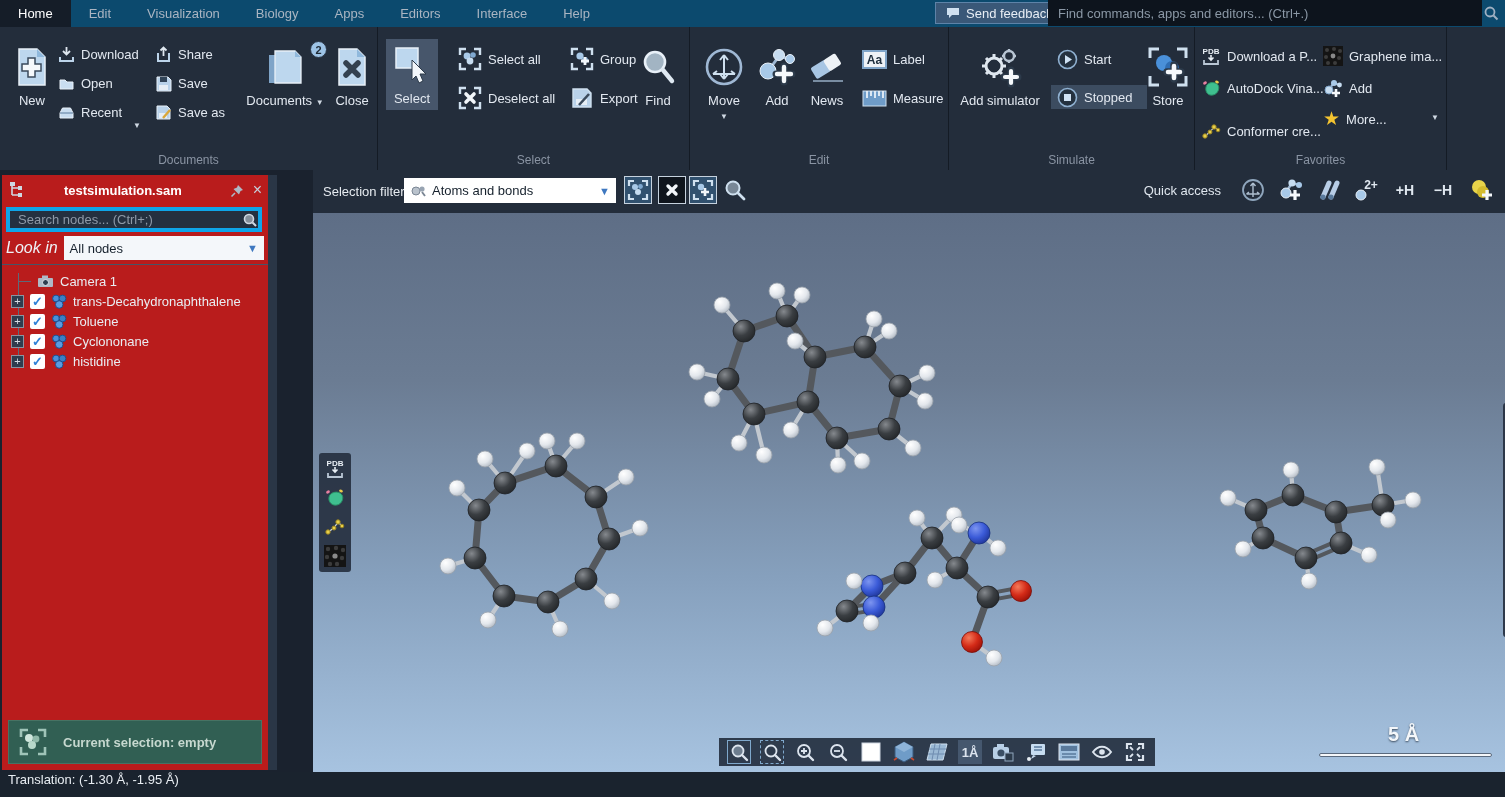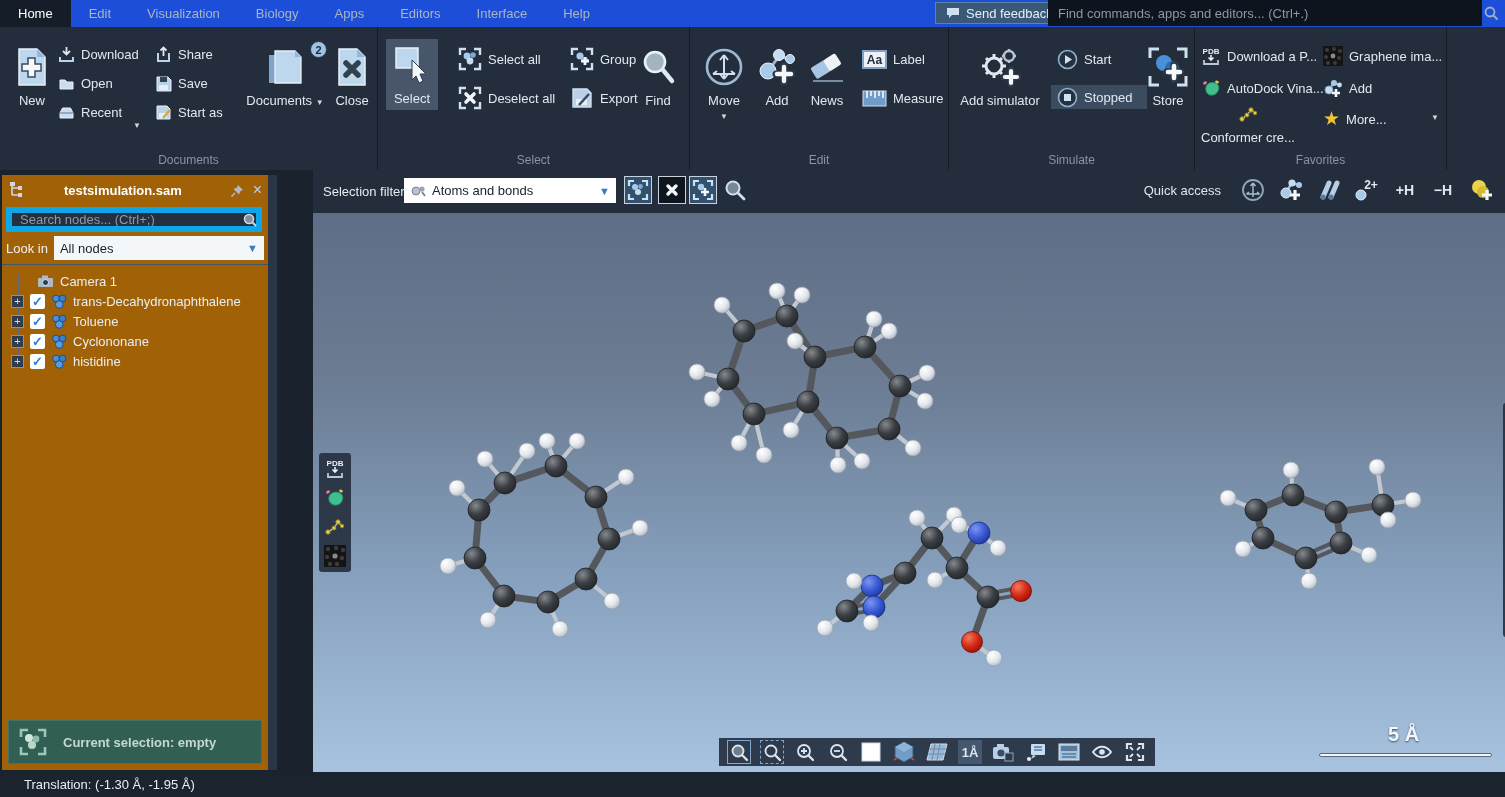--- a/index.html
+++ b/index.html
@@ -1,20 +1,20 @@
 <!DOCTYPE html>
 <html><head>
 <meta charset="utf-8">
 <style>
 * { box-sizing: border-box; }
 body { margin:0; background:#0d131b; font-family:"Liberation Sans", sans-serif; }
 .app { position:relative; width:1505px; height:797px; background:#1a222e; overflow:hidden; }
 
 
-.menubar { position:absolute; top:0; left:0; width:100%; height:27px; background:#1d4ed8; display:flex; align-items:stretch; }
+.menubar { position:absolute; top:0; left:0; width:100%; height:27px; background:#0c4a6e; display:flex; align-items:stretch; }
 .mitem { padding:0 18px; display:flex; align-items:center; font-size:13px; color:#aab5c2; cursor:default; }
 .mitem.active { background:#151d28; color:#ffffff; }
 .feedback { position:absolute; left:935px; top:2px; height:22px; display:flex; align-items:center; gap:6px; padding:0 10px; background:#3a5878; border:1px solid #5e83a8; color:#e8eef5; font-size:13px; }
 .cmdsearch { position:absolute; left:1048px; top:0; width:434px; height:26px; background:#0d141d; border:0; color:#97a3b2; font-size:13px; padding:0 10px; outline:none; }
 .cmdsearch::placeholder { color:#8b98a6; }
 .msearch-ic { position:absolute; right:6px; top:5px; }
 
 
 .ribbon { position:absolute; top:27px; left:0; width:100%; height:143px; background:#232d3b; }
 .rgroup { position:absolute; top:0; height:143px; border-right:1px solid #141b25; }
@@ -22,30 +22,30 @@
 .bb { position:absolute; display:flex; flex-direction:column; align-items:center; gap:4px; color:#e2e8f0; font-size:13px; text-align:center; }
 .bb .bicon { height:44px; display:flex; align-items:center; justify-content:center; }
 .bb.active { background:#47566b; padding:4px 8px; margin:-4px -8px; }
 .sb { position:absolute; display:flex; align-items:center; gap:6px; color:#e2e8f0; font-size:13px; height:24px; }
 .rowactive { background:#3c4c60; padding:2px 10px 2px 6px; margin-left:-6px; }
 .badge { position:absolute; width:17px; height:17px; border-radius:50%; background:#9dc3e6; color:#1d2935; font-size:11px; font-weight:bold; display:flex; align-items:center; justify-content:center; border:1px solid #2a3545; }
 .caret { color:#cfd8e2; font-size:8px; }
 .caret-blue { color:#3f78c0; font-size:11px; }
 
 
-.panel { position:absolute; left:2px; top:175px; width:266px; height:595px; background:#a16207; }
+.panel { position:absolute; left:2px; top:175px; width:266px; height:595px; background:#b91c1c; }
 .splitter { position:absolute; left:268px; top:175px; width:9px; height:595px; background:#2a3646; }
 .phead { display:flex; align-items:center; height:30px; padding:0 6px; gap:8px; }
 .ptitle { color:#ffffff; font-weight:bold; font-size:13px; flex:1; padding-left:30px; }
-.nodesearch { display:block; width:256px; margin:2px 4px; height:25px; background:#24303f; border:6px solid #0ea5e9; color:#cfd6de; font-size:13px; padding:0 26px 0 8px; outline:none; }
+.nodesearch { display:block; width:256px; margin:2px 4px; height:25px; background:#24303f; border:4px solid #0ea5e9; color:#cfd6de; font-size:13px; padding:0 26px 0 8px; outline:none; }
 .nodesearch::placeholder { color:#8e99a7; }
 .searchwrap { position:relative; }
 .searchwrap .sic { position:absolute; right:10px; top:5px; }
 .lookin { display:flex; align-items:center; margin:4px 4px; gap:6px; }
-.lookin .ll { color:#eef2f6; font-size:13px; }
+.lookin .ll { color:#eef2f6; font-size:16px;font-style:italic; }
 .combo-w { flex:1; height:24px; background:#f4f7fa; display:flex; align-items:center; padding:0 6px; font-size:13px; color:#15202c; }
 .combo-w .cv { flex:1; }
 .tsep { height:1px; background:#455568; margin:4px 0 2px; }
 .tree { position:relative; padding-top:4px; }
 .trow { position:relative; display:flex; align-items:center; height:20px; color:#e9edf2; font-size:13px; gap:6px; }
 .plusbox { width:13px; height:13px; margin-left:9px; border:1px solid #8a94a2; background:#2e3c4e; color:#d6dde5; font-size:11px; line-height:11px; text-align:center; z-index:2; }
 .cbx { width:15px; height:15px; background:#ffffff; border-radius:2px; color:#2f81d8; font-size:13px; font-weight:bold; line-height:15px; text-align:center; }
 .selbar { position:absolute; left:6px; bottom:6px; width:254px; height:44px; background:#315f53; border:1px solid #477263; display:flex; align-items:center; gap:16px; padding:0 10px; }
 .selbar .st { color:#c6d8cf; font-weight:bold; font-size:13px; }
 
@@ -65,21 +65,21 @@
 .ltools { position:absolute; left:6px; top:240px; width:32px; background:rgba(38,48,64,.92); border-radius:3px; padding:4px 0; display:flex; flex-direction:column; align-items:center; gap:5px; }
 .rtools { position:absolute; right:4px; top:190px; width:34px; background:rgba(38,48,64,.92); border-radius:3px; padding:6px 0; display:flex; flex-direction:column; align-items:center; gap:9px; }
 .btools { position:absolute; left:406px; top:525px; height:28px; background:rgba(40,52,68,.95); display:flex; align-items:center; gap:9px; padding:0 8px; }
 .ti { width:24px; height:24px; display:flex; align-items:center; justify-content:center; color:#dce4ee; font-size:13px; font-weight:bold; }
 .ti.boxed { border:1px solid #7fa8cc; }
 .ti.cell { background:#45576e; }
 .scale-label { position:absolute; left:1075px; top:510px; color:#f4f7fa; font-weight:bold; font-size:20px; text-shadow:0 1px 2px #3a4a5c; }
 .scale-line { position:absolute; left:1006px; top:540px; width:173px; height:4px; background:#f4f7fa; border:1px solid #5a6a7e; border-radius:2px; }
 
 
-.statusbar { position:absolute; left:0; top:772px; width:100%; height:25px; background:#1a232e; color:#e8edf2; font-size:13px; display:flex; align-items:center; padding:0 24px; }
+.statusbar { position:absolute; left:0; top:772px; width:100%; height:25px; background:#1a232e; color:#e8edf2; font-size:13px; display:flex; align-items:flex-start; padding:0 8px; }
 
 .ic { display:inline-flex; align-items:center; justify-content:center; }
 .star { color:#f4c430; font-size:19px; line-height:18px; }
 .xglyph { color:#c6d0dc; font-size:16px; line-height:14px; }
 </style>
 </head>
 <body>
 
 <div class="app">
 
@@ -169,21 +169,21 @@
         <span>Save</span>
       </div>
       <div class="sb" style="left:155px;top:73px;">
         <span class="ic">
             <svg width="17" height="17">
               <path d="M2 2h10l3 3v10H2z" fill="#b9d2ea" stroke="#e8f0f8"></path>
               <rect x="4" y="9" width="8" height="5" fill="#e6eef6"></rect>
               <line x1="8" y1="14" x2="15" y2="6" stroke="#d9a73a" stroke-width="2.4"></line>
             </svg>
           </span>
-        <span>Start as</span>
+        <span>Save as</span>
       </div>
       <div class="bb" style="left:244px;top:18px;width:82px;">
         <span class="bicon ic">
           <svg width="44" height="40">
               <rect x="6" y="8" width="22" height="28" fill="#7fa4c8"></rect>
               <path d="M12 4h20l6 6v26H12z" fill="#bdd7ee" stroke="#e8f0f8" stroke-width="1.3"></path>
               <path d="M32 4l6 6h-6z" fill="#8fb8dc"></path>
             </svg>
         </span>
         <span><span>Documents</span> <span class="caret">▼</span></span>
@@ -388,21 +388,21 @@
       <div class="sb" style="left:6px;top:49px;">
         <span class="ic">
             <svg width="20" height="20">
               <path d="M5 9c1-5 9-6 12-2c2 3 0 9-5 10c-5 1-8-3-7-8z" fill="#3fbf8f" stroke="#2a8f66"></path>
               <ellipse cx="4" cy="5" rx="2" ry="1.4" fill="#e87fa0" transform="rotate(-30 4 5)"></ellipse>
               <ellipse cx="16" cy="4" rx="2" ry="1.3" fill="#e8c84a" transform="rotate(25 16 4)"></ellipse>
             </svg>
           </span>
         <span>AutoDock Vina...</span>
       </div>
-      <div class="sb" style="left:6px;top:77px;flex-direction:column;">
+      <div class="sb" style="left:6px;top:92px;">
         <span class="ic">
             <svg width="20" height="20">
               <path d="M4 15L9 11L13 6L17 9" stroke="#cfd6de" stroke-width="1.2" fill="none"></path>
               <circle cx="4" cy="15" r="2.2" fill="#e8cf4a" stroke="#9a8420"></circle>
               <circle cx="9" cy="11" r="2" fill="#e8cf4a" stroke="#9a8420"></circle>
               <circle cx="13" cy="6" r="2.2" fill="#e8cf4a" stroke="#9a8420"></circle>
               <circle cx="17" cy="9" r="1.8" fill="#e8cf4a" stroke="#9a8420"></circle>
             </svg>
           </span>
         <span>Conformer cre...</span>

